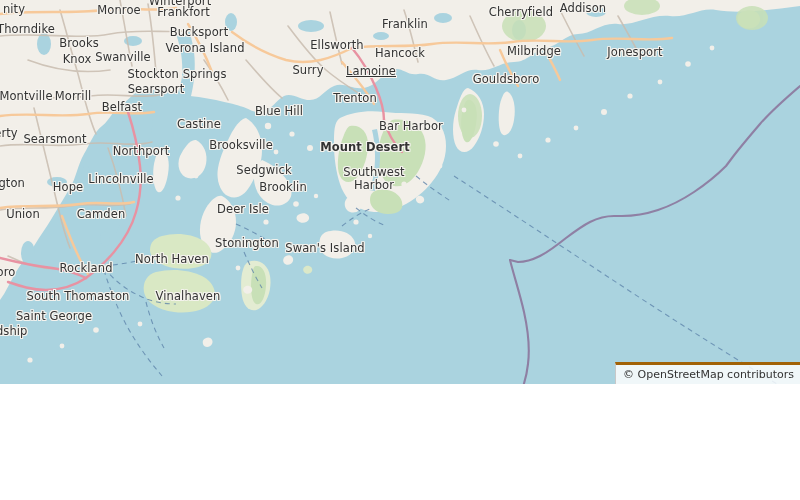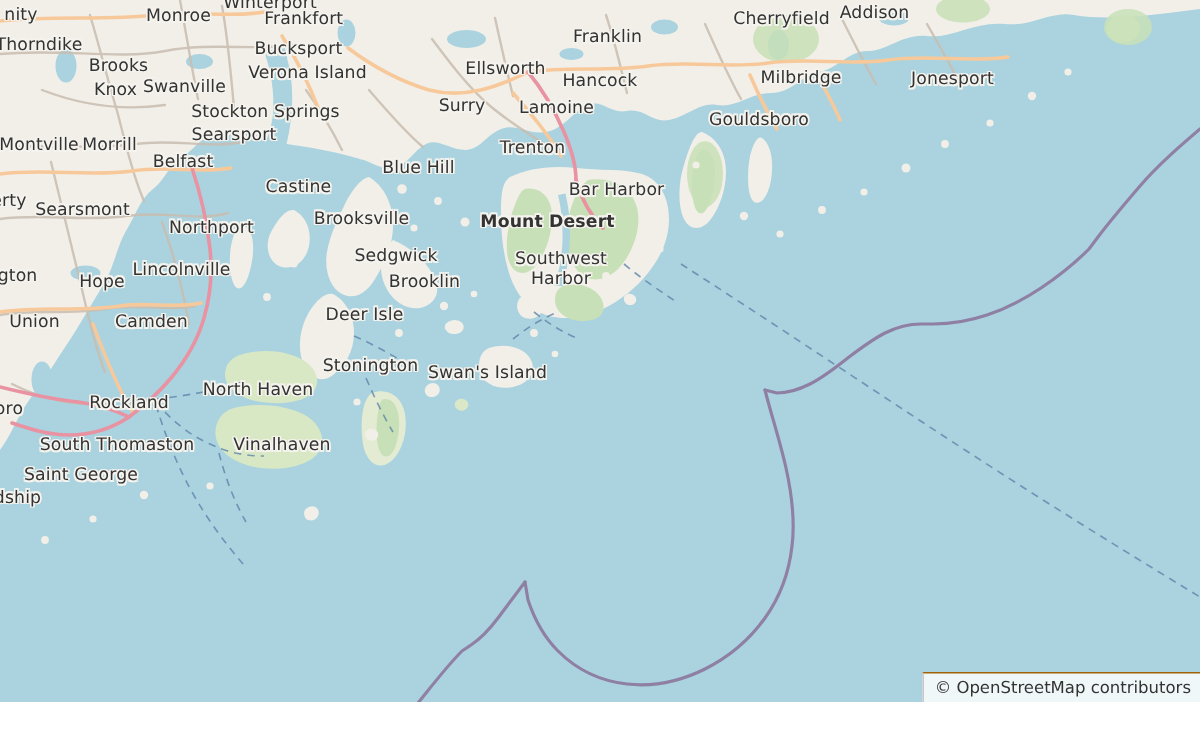--- a/index.html
+++ b/index.html
@@ -3,21 +3,21 @@
 <meta charset="utf-8">
 <style>
   html, body {
     margin: 0;
     padding: 0;
     background: #ffffff;
   }
   #map-root {
     position: relative;
     width: 800px;
-    height: 468px;
+    height: 384px;
     overflow: hidden;
     font-family: "DejaVu Sans", sans-serif;
     background: #aad3df;
     user-select: none;
   }
   #map-svg {
     position: absolute;
     left: 0;
     top: 0;
     width: 800px;
@@ -44,21 +44,21 @@
   .place-label.two-line {
     text-align: center;
     line-height: 13px;
   }
   #attribution {
     position: absolute;
     right: 0;
     bottom: 0;
     background: rgba(255,255,255,0.82);
     border-left: 1px solid #c8c8c8;
-    border-top: 1px solid #a16207;
+    border-top: 3px solid #a16207;
     color: #333333;
     font-family: "DejaVu Sans", sans-serif;
     font-size: 11px;
     line-height: 13px;
     padding: 3px 6px 3px 7px;
   }
 </style>
 </head>
 <body>
 
@@ -366,38 +366,38 @@
         <circle cx="30" cy="360" r="2.6"></circle>
         <circle cx="464" cy="110" r="2.4"></circle>
       </g>
 
     </g>
   </svg>
 
   <div id="labels-layer">
       <div class="place-label" style="left: 14px; top: 9px;">nity</div>
       <div class="place-label" style="left: 119px; top: 10px;">Monroe</div>
-      <div class="place-label" style="left: 180px; top: 12px; padding-left: 45px;">Frankfort</div>
+      <div class="place-label" style="left: 161px; top: 12px; padding-left: 45px;">Frankfort</div>
       <div class="place-label" style="left: 180px; top: 1px;">Winterport</div>
       <div class="place-label" style="left: 521px; top: 12px;">Cherryfield</div>
       <div class="place-label" style="left: 583px; top: 8px;">Addison</div>
       <div class="place-label" style="left: 26px; top: 29px;">Thorndike</div>
       <div class="place-label" style="left: 79px; top: 43px; text-align: center;">Brooks</div>
       <div class="place-label" style="left: 199px; top: 32px;">Bucksport</div>
       <div class="place-label" style="left: 337px; top: 45px;">Ellsworth</div>
       <div class="place-label" style="left: 400px; top: 53px;">Hancock</div>
       <div class="place-label" style="left: 405px; top: 24px;">Franklin</div>
       <div class="place-label" style="left: 534px; top: 51px;">Milbridge</div>
       <div class="place-label" style="left: 635px; top: 52px;">Jonesport</div>
       <div class="place-label" style="left: 53px; top: 59px; margin-left: 24px;">Knox</div>
       <div class="place-label" style="left: 123px; top: 57px;">Swanville</div>
       <div class="place-label" style="left: 205px; top: 48px;">Verona Island</div>
       <div class="place-label" style="left: 177px; top: 74px;">Stockton Springs</div>
       <div class="place-label" style="left: 308px; top: 70px;">Surry</div>
-      <div class="place-label" style="left: 371px; top: 71px;">Lamoine</div>
+      <div class="place-label" style="left: 371px; top: 71px; text-decoration: underline;">Lamoine</div>
       <div class="place-label" style="left: 482px; top: 79px; padding-left: 48px;">Gouldsboro</div>
       <div class="place-label" style="left: 26px; top: 96px;">Montville</div>
       <div class="place-label" style="left: 73px; top: 96px;">Morrill</div>
       <div class="place-label" style="left: 156px; top: 89px;">Searsport</div>
       <div class="place-label" style="left: 355px; top: 98px;">Trenton</div>
       <div class="place-label" style="left: 122px; top: 107px;">Belfast</div>
       <div class="place-label" style="left: 279px; top: 111px;">Blue Hill</div>
       <div class="place-label" style="left: 411px; top: 126px;">Bar Harbor</div>
       <div class="place-label" style="left: 199px; top: 124px;">Castine</div>
       <div class="place-label" style="left: 55px; top: 139px;">Searsmont</div>

